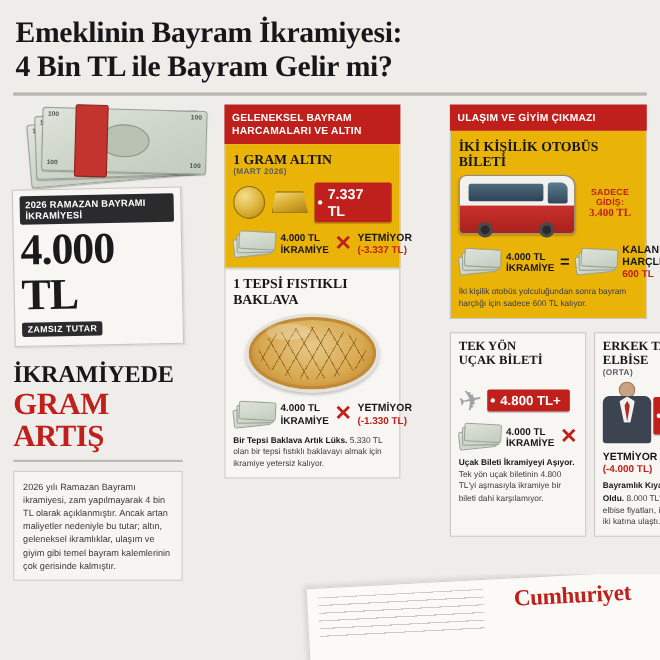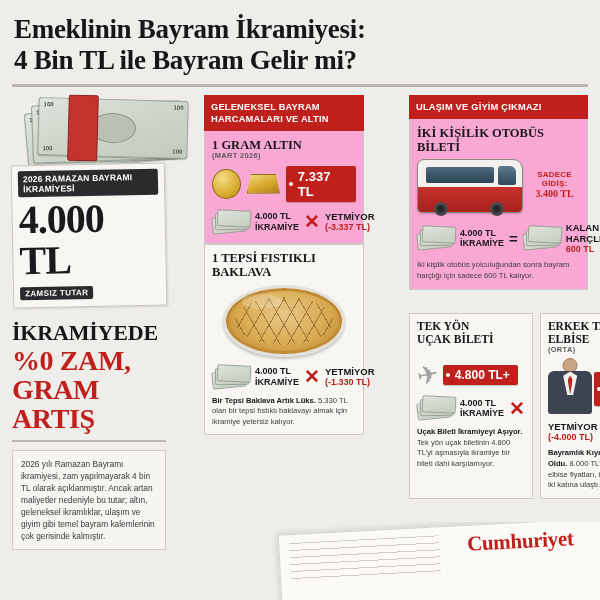--- a/index.html
+++ b/index.html
@@ -114,21 +114,21 @@
     padding: 7px 8px;
   }
   
   .sec-head {
     background: #c0201c; color: #fff;
     font-size: 9.3px; font-weight: bold; line-height: 1.3;
     padding: 6px 7px; letter-spacing: .2px;
     text-transform: uppercase;
   }
   .panel {
-    background: #f9a8d4;
+    background: #eab308;
     border: 1px solid #cdc9c2;
     border-top: none;
     padding: 7px 7px 8px 7px;
   }
   .box {
     background: #f7f6f3; border: 1px solid #cdc9c2;
     padding: 6px 7px 7px 7px;
   }
   .box + .box { margin-top: 8px; }
   .box-title {
@@ -226,21 +226,21 @@
     border-radius: 3px 6px 2px 2px;
   }
   .bus .wheel {
     position:absolute; bottom:-4px; width:14px; height:14px; border-radius:50%;
     background: #2a2a2c; border: 3px solid #4a4a4c;
   }
   .bus .w1 { left: 16px; }
   .bus .w2 { right: 18px; }
   
   .two-col { display: flex; gap: 7px; }
-  .two-col .box { flex: 1; margin-top: 15px; }
+  .two-col .box { flex: 1; margin-top: 4px; }
   .plane {
     font-size: 26px; color: #9fa3a6; line-height: 1;
     transform: rotate(-12deg); display:inline-block;
   }
   
   .suit {
     width: 54px; height: 56px; margin: 2px auto 0 auto; position: relative;
   }
   .suit .head { position:absolute; left:50%; top:0; transform:translateX(-50%);
     width:15px; height:15px; border-radius:50%; background:#c8a384; border:1px solid #9d7c5e;}
@@ -312,21 +312,20 @@
 
       <div class="ik-card">
         <div class="ik-top">2026 RAMAZAN BAYRAMI İKRAMİYESİ</div>
         <div class="ik-amount">4.000 TL</div>
         <div class="ik-sub">ZAMSIZ TUTAR</div>
       </div>
 
       <div class="slogan">
         <div class="sl-1">İKRAMİYEDE</div>
         <div class="sl-red">
-          <span>%0 ZAM,</span>
           <span>GRAM ARTIŞ</span>
         </div>
       </div>
       <div class="slogan-rule"></div>
       <div class="note">2026 yılı Ramazan Bayramı ikramiyesi, zam yapılmayarak 4 bin TL olarak açıklanmıştır. Ancak artan maliyetler nedeniyle bu tutar; altın, geleneksel ikramlıklar, ulaşım ve giyim gibi temel bayram kalemlerinin çok gerisinde kalmıştır.</div>
     </div>
 
     <div class="col-mid">
       <div class="sec-head">GELENEKSEL BAYRAM HARCAMALARI VE ALTIN</div>
 

